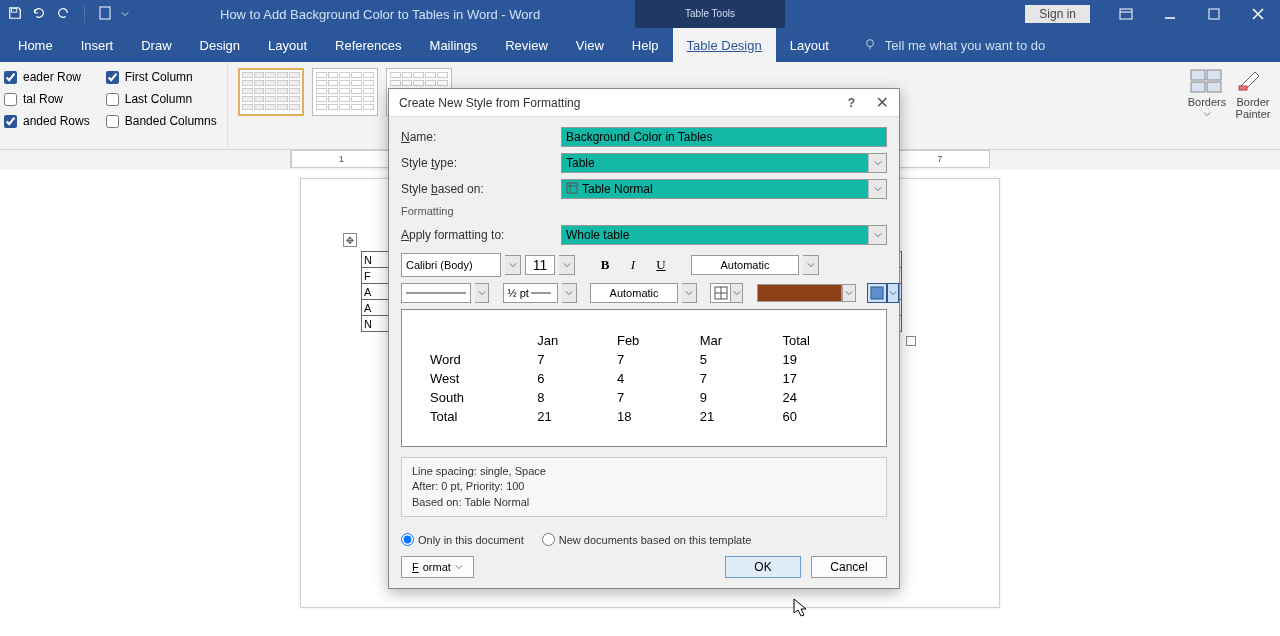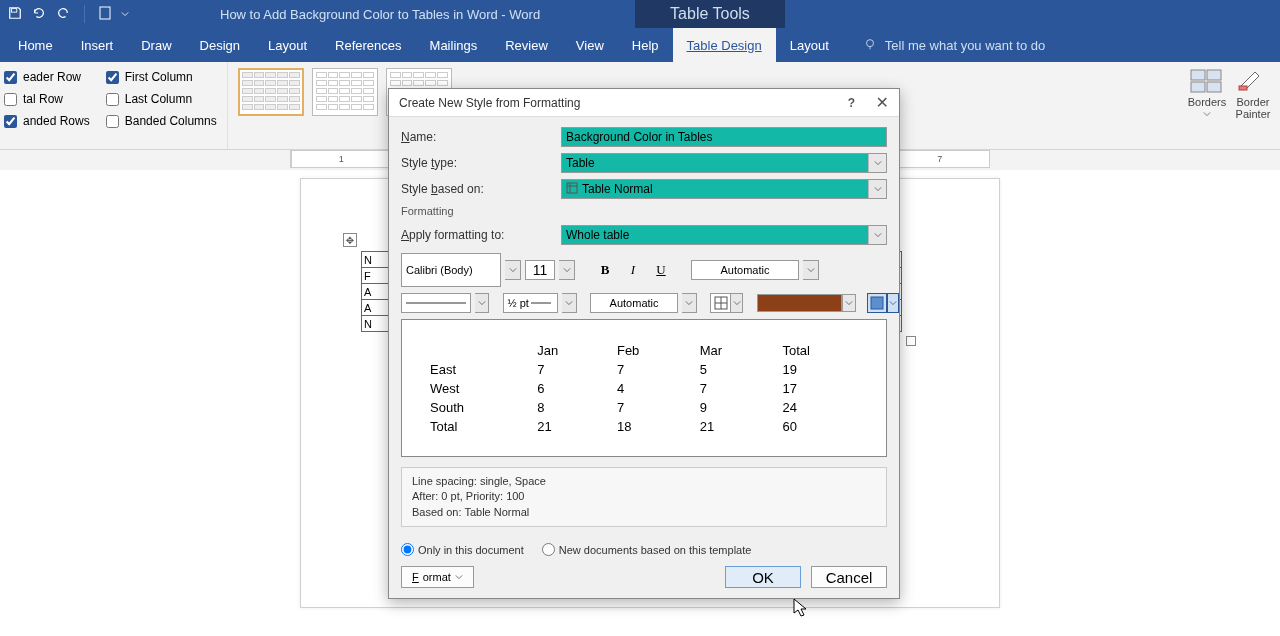--- a/index.html
+++ b/index.html
@@ -4,21 +4,21 @@
 <style>
 * { margin: 0; padding: 0; box-sizing: border-box; font-family: "Segoe UI", Tahoma, sans-serif; }
 body { width: 1280px; height: 636px; background: #fff; overflow: hidden; font-size: 12px; }
 
 
 .titlebar { height: 28px; background: #2b579a; display: flex; align-items: center; color: #fff; position: relative; }
 .titlebar .qat { display: flex; align-items: center; padding-left: 8px; gap: 10px; }
 .titlebar .qat svg { fill: #fff; }
 .titlebar .qat .sep { width: 1px; height: 18px; background: #4a72b1; margin: 0 4px; }
 .titlebar .doc-title { position: absolute; left: 220px; color: #cfe0f3; font-size: 13px; }
-.titlebar .context-tab { position: absolute; left: 635px; width: 150px; text-align: center; background: #1f3864; height: 28px; line-height: 28px; font-size: 16px; color: #d0dff0; }
+.titlebar .context-tab { position: absolute; left: 635px; width: 150px; text-align: center; background: #1f3864; height: 28px; line-height: 28px; font-size: 10px; color: #d0dff0; }
 .titlebar .right-controls { position: absolute; right: 0; display: flex; align-items: center; height: 28px; }
 .titlebar .signin { background: #e6e6e6; color: #444; padding: 2px 14px; font-size: 12px; border: none; margin-right: 14px; }
 .titlebar .win-btn { width: 44px; height: 28px; display: inline-flex; align-items: center; justify-content: center; color: #fff; }
 .titlebar .win-btn svg { stroke: #fff; }
 
 
 .ribbon-tabs { height: 34px; background: #2b579a; display: flex; align-items: stretch; padding-left: 4px; }
 .ribbon-tabs .tab { color: #fff; padding: 0 14px; display: flex; align-items: center; font-size: 13px; cursor: pointer; }
 .ribbon-tabs .tab.active { background: #f3f3f3; color: #2b579a; font-weight: 400; }
 .ribbon-tabs .tab-td { margin-left: 0; text-decoration: underline; }
@@ -64,21 +64,21 @@
 .section-label { font-size: 11px; color: #555; margin: 4px 0 6px; }
 .prop-row { display: flex; align-items: center; height: 24px; margin-bottom: 2px; }
 .prop-row .plabel { width: 160px; color: #333; }
 .prop-row .plabel .u { text-decoration: underline; }
 .prop-row input[type=text], .prop-row .combo { flex: 1; height: 20px; border: 1px solid #999; background: #14b8a6; font-size: 12px; padding: 0 4px; position: relative; }
 .combo { display: flex; align-items: center; }
 .combo .arr { position: absolute; right: 0; top: 0; bottom: 0; width: 18px; border-left: 1px solid #bbb; background: #e8e8e8; display:flex; align-items:center; justify-content:center; }
 .combo .ico-sm { margin-right: 4px; }
 
 .fmt-row { display: flex; align-items: center; gap: 4px; margin: 6px 0; }
-.font-combo { width: 100px; height: 34px; border: 1px solid #999; background: #fff; display: flex; align-items: center; padding: 0 4px; position: relative; font-size: 11px; }
+.font-combo { width: 100px; height: 24px; border: 1px solid #999; background: #fff; display: flex; align-items: center; padding: 0 4px; position: relative; font-size: 11px; }
 .size-combo { width: 30px; height: 20px; border: 1px solid #999; background:#fff; text-align:center; font-size:14px; line-height:18px; position:relative; }
 .mini-arr { width: 16px; height: 20px; border: 1px solid #999; border-left:none; background:#e8e8e8; display:flex; align-items:center; justify-content:center; }
 .fmt-btn { width: 24px; height: 20px; display:flex; align-items:center; justify-content:center; font-family: "Times New Roman"; font-size:13px; }
 .bold { font-weight: bold; } .ital { font-style: italic; } .und { text-decoration: underline; }
 .auto-combo { width: 108px; height: 20px; border: 1px solid #999; background:#fff; display:flex; align-items:center; justify-content:center; font-size:11px; position:relative; }
 .line-combo { width: 72px; height: 20px; border: 1px solid #999; background:#fff; position:relative; display:flex; align-items:center; padding:0 4px; }
 .weight-combo { width: 62px; height: 20px; border:1px solid #999; background:#fff; display:flex; align-items:center; padding:0 4px; font-size:11px; position:relative; }
 .border-ico { width: 24px; height:20px; border:1px solid #999; background:#fff; display:flex; align-items:center; justify-content:center; position:relative; }
 .border-ico .drop { position:absolute; right:-13px; top:-1px; width:12px; height:20px; border:1px solid #999; border-left:none; background:#e8e8e8; display:flex; align-items:center; justify-content:center; }
 .fill-swatch { width: 96px; height: 18px; border:1px solid #999; background:#8b4018; position:relative; }
@@ -90,21 +90,21 @@
 .preview-table { width: 100%; font-size: 13px; }
 .preview-table td { padding: 1px 8px; }
 
 .desc-box { border: 1px solid #ccc; background: #f7f7f7; padding: 6px 10px; margin-top: 10px; font-size: 11px; color: #333; line-height: 1.4; }
 
 .radio-row { display:flex; align-items:center; gap: 18px; margin-top: 16px; font-size: 11px; }
 .radio-row label { display:flex; align-items:center; gap:4px; color:#333; }
 
 .dlg-buttons { display:flex; justify-content:space-between; align-items:center; margin-top: 10px; }
 .fmt-menu-btn { height: 22px; border:1px solid #999; background:#fcfcfc; padding:0 10px; font-size:11px; display:flex; align-items:center; gap:4px; }
-.btn { width: 76px; height: 22px; border:1px solid #999; background:#fdfdfd; font-size:15px; }
+.btn { width: 76px; height: 22px; border:1px solid #999; background:#fdfdfd; font-size:12px; }
 .btn.primary { background:#e0ecf8; border:1px solid #6a9edb; position:relative; }
 .btn-row { display:flex; gap:10px; }
 .cursor { position:absolute; left: 406px; top: 595px; z-index: 60; }
 
 svg.chev { width: 8px; height: 8px; }
 </style>
 </head>
 <body>
 
 <div class="titlebar">
@@ -122,20 +122,44 @@
     <span class="sep"></span>
     <span><svg width="12" height="14" viewBox="0 0 12 14">
           <rect x="1" y="1" width="10" height="12" fill="none" stroke="#fff"></rect>
         </svg></span>
     <span><svg class="chev" viewBox="0 0 10 10">
           <path d="M1 3l4 4 4-4" fill="none" stroke="#fff"></path>
         </svg></span>
   </div>
   <div class="doc-title">How to Add Background Color to Tables in Word  -  Word</div>
   <div class="context-tab">Table Tools</div>
+  <div class="right-controls">
+    <button class="signin">Sign in</button>
+    <span class="win-btn">
+        <svg width="14" height="12" viewBox="0 0 14 12">
+          <rect x="1" y="1" width="12" height="10" fill="none" stroke="#fff"></rect>
+          <line x1="1" y1="4" x2="13" y2="4" stroke="#fff"></line>
+        </svg>
+      </span>
+    <span class="win-btn">
+        <svg width="12" height="12" viewBox="0 0 12 12">
+          <line x1="1" y1="10" x2="11" y2="10" stroke="#fff" stroke-width="1.5"></line>
+        </svg>
+      </span>
+    <span class="win-btn">
+        <svg width="12" height="12" viewBox="0 0 12 12">
+          <rect x="1" y="1" width="10" height="10" fill="none" stroke="#fff"></rect>
+        </svg>
+      </span>
+    <span class="win-btn">
+        <svg width="12" height="12" viewBox="0 0 12 12">
+          <path d="M1 1l10 10M11 1L1 11" stroke="#fff" stroke-width="1.5"></path>
+        </svg>
+      </span>
+  </div>
 </div>
 
 <div class="ribbon-tabs">
 
   <div class="tab">Home</div>
   <div class="tab">Insert</div>
   <div class="tab">Draw</div>
   <div class="tab">Design</div>
   <div class="tab">Layout</div>
   <div class="tab">References</div>
@@ -542,21 +566,21 @@
       <table class="preview-table">
         <tbody>
             <tr>
           <td></td>
           <td>Jan</td>
           <td>Feb</td>
           <td>Mar</td>
           <td>Total</td>
         </tr>
         <tr>
-              <td>East</td>
+              <td>Word</td>
               <td>7</td>
               <td>7</td>
               <td>5</td>
               <td>19</td>
             </tr>
         <tr>
               <td>West</td>
               <td>6</td>
               <td>4</td>
               <td>7</td>

